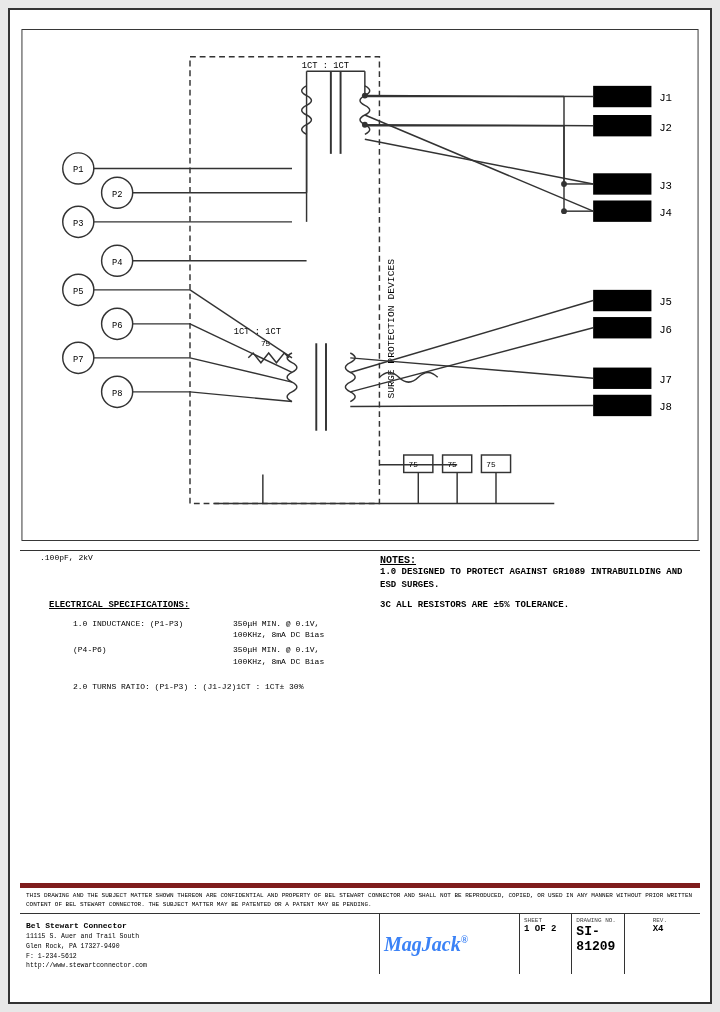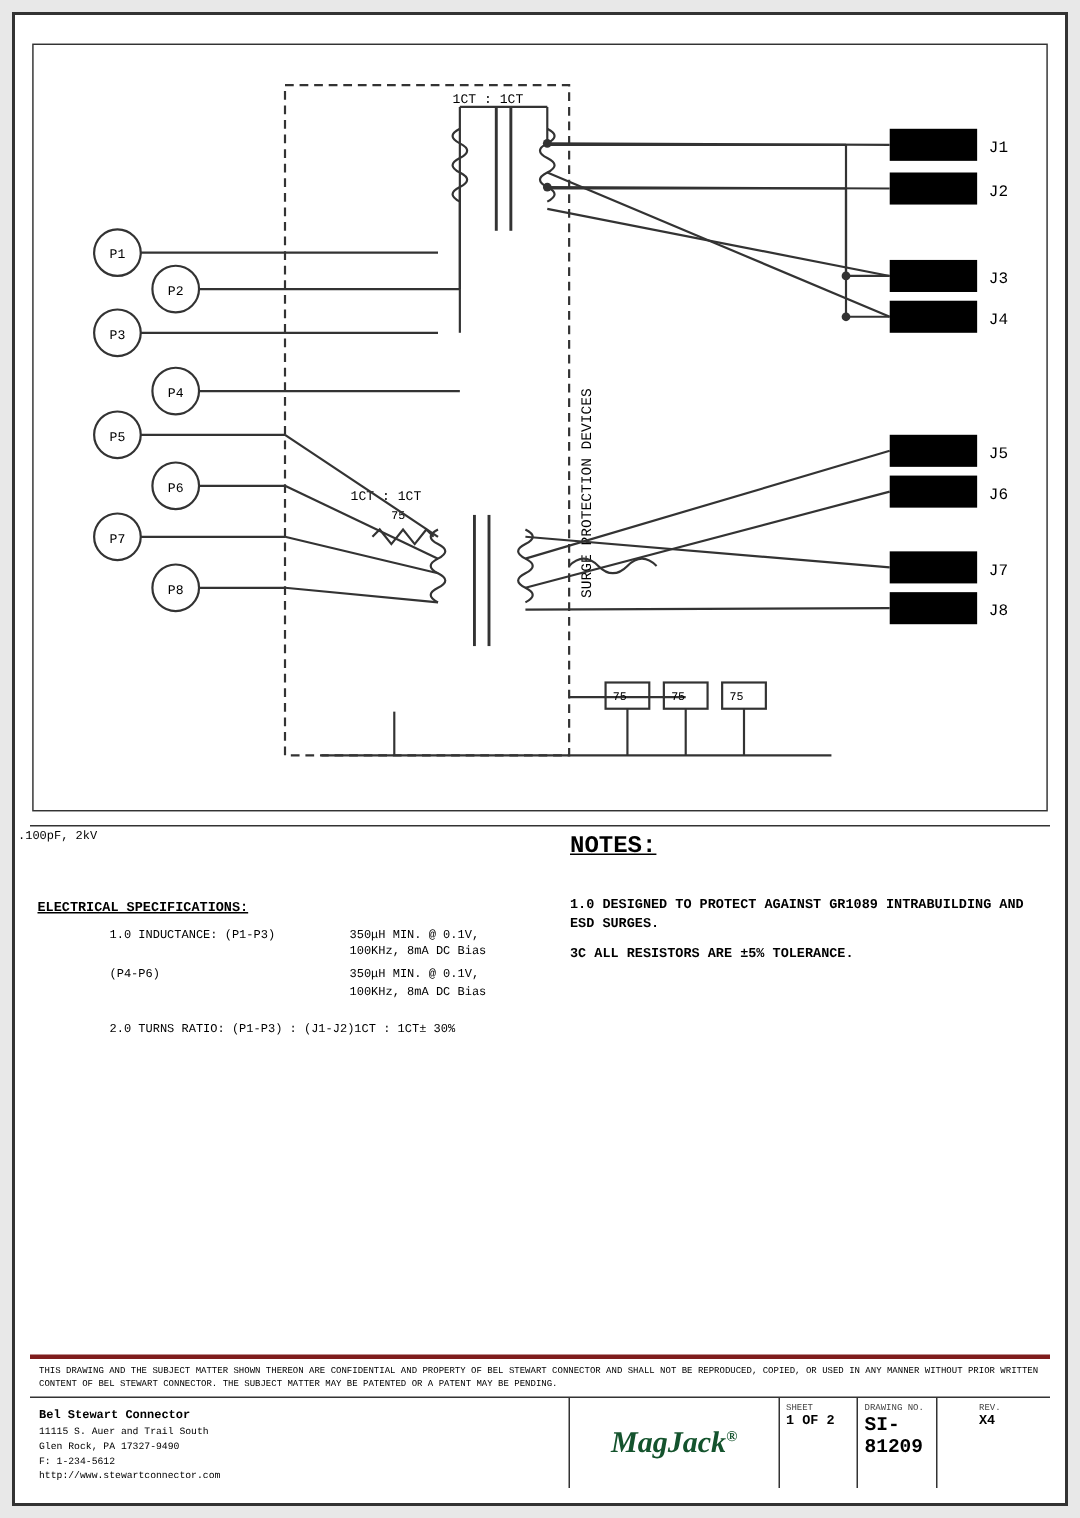--- a/index.html
+++ b/index.html
@@ -45,22 +45,22 @@
       position: absolute;
       top: 545px;
       left: 370px;
       right: 15px;
       font-size: 9px;
       font-family: 'Courier New', monospace;
     }
     .notes-title {
       text-decoration: underline;
       font-weight: bold;
-      font-size: 16px;
-      margin-bottom: 24px;
+      font-size: 10px;
+      margin-bottom: 0;
     }
     .note-item {
       margin-bottom: 8px;
       font-size: 9px;
       line-height: 1.4;
       text-transform: uppercase;
       font-weight: bold;
     }
     
     .elec-specs {
@@ -69,36 +69,37 @@
       left: 15px;
       right: 360px;
       font-size: 8px;
       font-family: 'Courier New', monospace;
     }
     .elec-title {
       text-decoration: underline;
       font-weight: bold;
       font-size: 9px;
       margin-bottom: 8px;
+      margin-left: 24px;
     }
     .spec-row {
       display: flex;
       margin-bottom: 4px;
       font-size: 8px;
       line-height: 1.4;
     }
     .spec-label { min-width: 160px; margin-left: 48px; }
     .spec-value { flex: 1; }
     
     .footer {
       position: absolute;
-      bottom: 10px;
+      bottom: 28px;
       left: 10px;
       right: 10px;
-      border-top: 3px solid #7f1d1d;
+      border-top: 5px solid #7f1d1d;
     }
     .footer-disclaimer {
       font-size: 6px;
       font-family: 'Courier New', monospace;
       padding: 4px 6px;
       line-height: 1.4;
       border-bottom: 1px solid #333;
       text-transform: uppercase;
     }
     .footer-bottom {
@@ -111,25 +112,24 @@
       padding: 6px;
       font-size: 7px;
       font-family: 'Courier New', monospace;
       line-height: 1.5;
     }
     .footer-logo {
       width: 140px;
       border-right: 1px solid #333;
       display: flex;
       align-items: center;
-      justify-content: center;
       font-size: 18px;
       font-weight: bold;
       font-family: serif;
-      color: #14532d;
+      color: #3b82f6;
       padding: 4px;
     }
     .footer-sheet {
       display: flex;
       flex-direction: column;
       width: 180px;
     }
     .footer-sheet-row {
       display: flex;
       flex: 1;
@@ -143,21 +143,21 @@
       font-size: 7px;
       font-family: 'Courier New', monospace;
     }
     .footer-cell:last-child { border-right: none; margin-left: 24px; }
     .footer-cell .cell-label { font-size: 6px; color: #444; }
     .footer-cell .cell-value { font-size: 9px; font-weight: bold; }
     
     .cap-label {
       position: absolute;
       top: 543px;
-      left: 2px;
+      left: 30px;
       font-size: 8px;
       font-family: 'Courier New', monospace;
     }
   </style>
 </head>
 <body>
 
 <div class="page">
   <div class="main-border">
 

